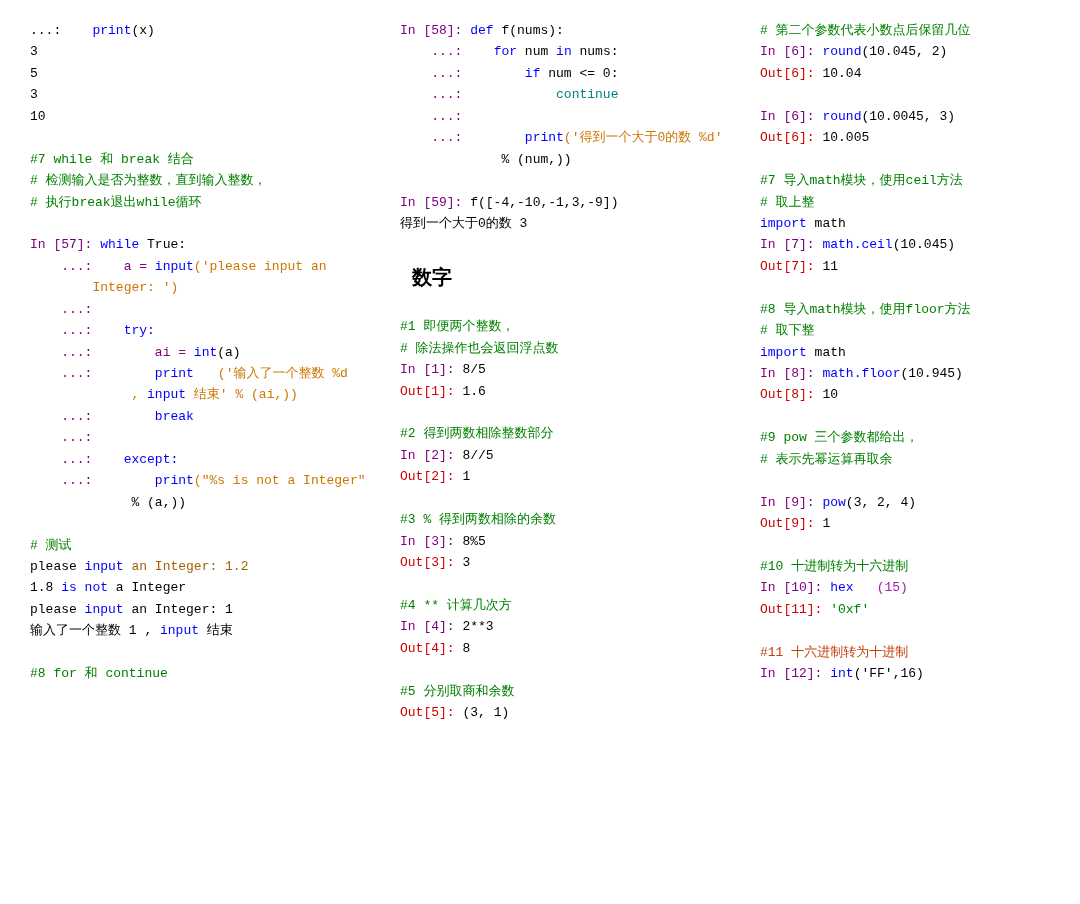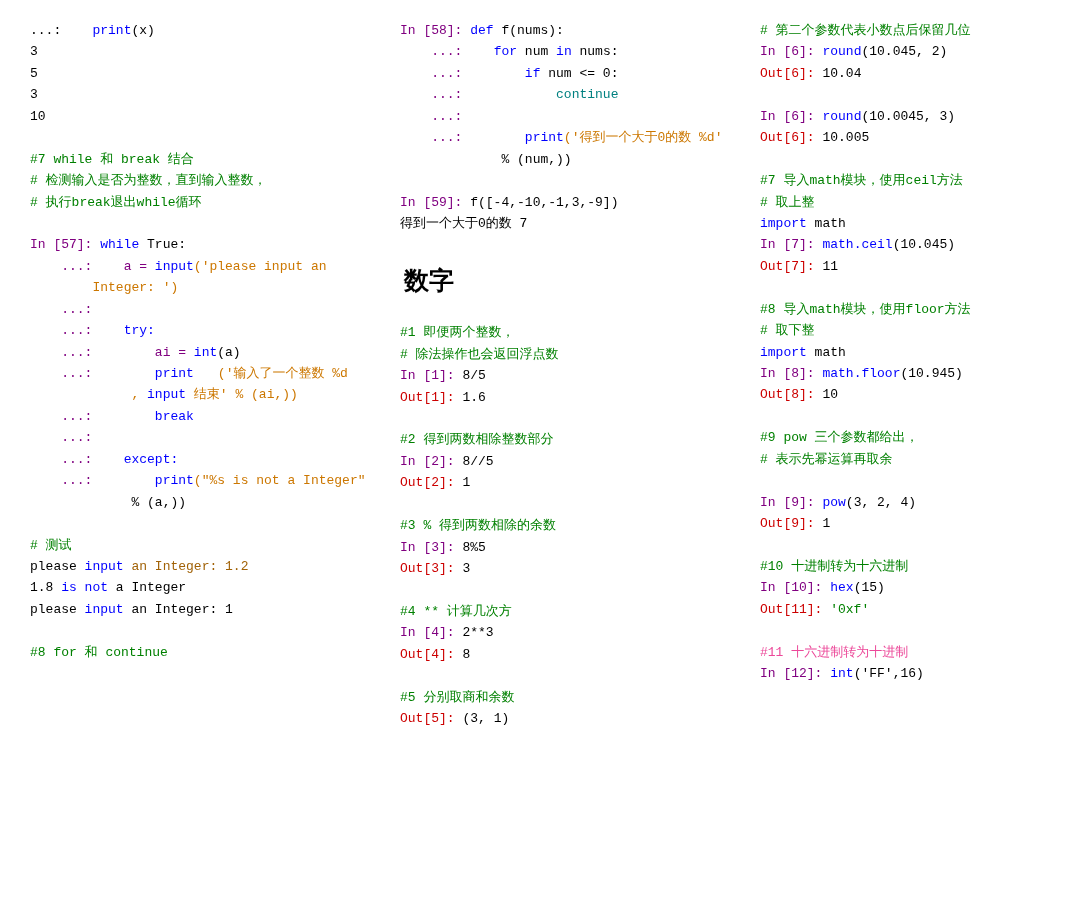--- a/index.html
+++ b/index.html
@@ -49,36 +49,37 @@
       <div style="line-height: 1.65; white-space: pre-wrap; min-height: 1.65em;"><span style="color: rgb(128, 0, 128);">    ...:        </span><span style="color: rgb(0, 0, 255);">break</span></div>
       <div style="line-height: 1.65; white-space: pre-wrap; min-height: 1.65em; color: rgb(128, 0, 128);">    ...:    </div>
       <div style="line-height: 1.65; white-space: pre-wrap; min-height: 1.65em;"><span style="color: rgb(128, 0, 128);">    ...:    </span><span style="color: rgb(0, 0, 255);">except:</span></div>
       <div style="line-height: 1.65; white-space: pre-wrap; min-height: 1.65em;"><span style="color: rgb(128, 0, 128);">    ...:        </span><span style="color: rgb(0, 0, 255);">print</span><span style="color: rgb(204, 119, 0);">("%s is not a Integer"</span></div>
       <div style="line-height: 1.65; white-space: pre-wrap; min-height: 1.65em; color: rgb(0, 0, 0);">             % (a,))</div>
       <div style="line-height: 1.65; white-space: pre-wrap; min-height: 1.3em;">&nbsp;</div>
       <div style="line-height: 1.65; white-space: pre-wrap; min-height: 1.65em; color: rgb(0, 128, 0);"># 测试</div>
       <div style="line-height: 1.65; white-space: pre-wrap; min-height: 1.65em;"><span style="color: rgb(0, 0, 0);">please </span><span style="color: rgb(0, 0, 255);">input</span><span style="color: #a16207;"> an Integer: 1.2</span></div>
       <div style="line-height: 1.65; white-space: pre-wrap; min-height: 1.65em;"><span style="color: rgb(0, 0, 0);">1.8 </span><span style="color: rgb(0, 0, 255);">is not</span><span style="color: rgb(0, 0, 0);"> a Integer</span></div>
       <div style="line-height: 1.65; white-space: pre-wrap; min-height: 1.65em;"><span style="color: rgb(0, 0, 0);">please </span><span style="color: rgb(0, 0, 255);">input</span><span style="color: rgb(0, 0, 0);"> an Integer: 1</span></div>
+      <div style="line-height: 1.65; white-space: pre-wrap; min-height: 1.65em;"><span style="color: rgb(0, 0, 0);">输入了一个整数 1 , </span><span style="color: rgb(0, 0, 255);">input</span><span style="color: rgb(0, 0, 0);"> 结束</span></div>
       <div style="line-height: 1.65; white-space: pre-wrap; min-height: 1.3em;">&nbsp;</div>
       <div style="line-height: 1.65; white-space: pre-wrap; min-height: 1.65em; color: rgb(0, 128, 0);">#8 for 和 continue</div>
     </div>
   <div class="col col2" id="col2">
       <div style="line-height: 1.65; white-space: pre-wrap; min-height: 1.65em;"><span style="color: rgb(128, 0, 128);">In [58]: </span><span style="color: rgb(0, 0, 255);">def </span><span style="color: rgb(0, 0, 0);">f(nums):</span></div>
       <div style="line-height: 1.65; white-space: pre-wrap; min-height: 1.65em;"><span style="color: rgb(128, 0, 128);">    ...:    </span><span style="color: rgb(0, 0, 255);">for </span><span style="color: rgb(0, 0, 0);">num </span><span style="color: rgb(0, 0, 255);">in</span><span style="color: rgb(0, 0, 0);"> nums:</span></div>
       <div style="line-height: 1.65; white-space: pre-wrap; min-height: 1.65em;"><span style="color: rgb(128, 0, 128);">    ...:        </span><span style="color: rgb(0, 0, 255);">if</span><span style="color: rgb(0, 0, 0);"> num &lt;= 0:</span></div>
       <div style="line-height: 1.65; white-space: pre-wrap; min-height: 1.65em;"><span style="color: rgb(128, 0, 128);">    ...:            </span><span style="color: rgb(0, 128, 128);">continue</span></div>
       <div style="line-height: 1.65; white-space: pre-wrap; min-height: 1.65em; color: rgb(128, 0, 128);">    ...:    </div>
       <div style="line-height: 1.65; white-space: pre-wrap; min-height: 1.65em;"><span style="color: rgb(128, 0, 128);">    ...:        </span><span style="color: rgb(0, 0, 255);">print</span><span style="color: rgb(204, 119, 0);">('得到一个大于0的数 %d'</span></div>
       <div style="line-height: 1.65; white-space: pre-wrap; min-height: 1.65em; color: rgb(0, 0, 0);">             % (num,))</div>
       <div style="line-height: 1.65; white-space: pre-wrap; min-height: 1.3em;">&nbsp;</div>
       <div style="line-height: 1.65; white-space: pre-wrap; min-height: 1.65em;"><span style="color: rgb(128, 0, 128);">In [59]: </span><span style="color: rgb(0, 0, 0);">f([-4,-10,-1,3,-9])</span></div>
-      <div style="line-height: 1.65; white-space: pre-wrap; min-height: 1.65em; color: rgb(0, 0, 0);">得到一个大于0的数 7</div>
+      <div style="line-height: 1.65; white-space: pre-wrap; min-height: 1.65em; color: rgb(0, 0, 0);">得到一个大于0的数 3</div>
       <div style="line-height: 1.65; white-space: pre-wrap; min-height: 1.3em;">&nbsp;</div>
-      <div style="font-size: 25px; font-weight: bold; color: rgb(0, 0, 0); margin: 8px 4px 4px; font-family: sans-serif;">数字</div>
+      <div style="font-size: 20px; font-weight: bold; color: rgb(0, 0, 0); margin: 8px 12px 4px; font-family: sans-serif;">数字</div>
       <div style="line-height: 1.65; white-space: pre-wrap; min-height: 1.3em;">&nbsp;</div>
       <div style="line-height: 1.65; white-space: pre-wrap; min-height: 1.65em; color: rgb(0, 128, 0);">#1 即便两个整数，</div>
       <div style="line-height: 1.65; white-space: pre-wrap; min-height: 1.65em; color: rgb(0, 128, 0);"># 除法操作也会返回浮点数</div>
       <div style="line-height: 1.65; white-space: pre-wrap; min-height: 1.65em;"><span style="color: rgb(128, 0, 128);">In [1]: </span><span style="color: rgb(0, 0, 0);">8/5</span></div>
       <div style="line-height: 1.65; white-space: pre-wrap; min-height: 1.65em;"><span style="color: rgb(204, 0, 0);">Out[1]: </span><span style="color: rgb(0, 0, 0);">1.6</span></div>
       <div style="line-height: 1.65; white-space: pre-wrap; min-height: 1.3em;">&nbsp;</div>
       <div style="line-height: 1.65; white-space: pre-wrap; min-height: 1.65em; color: rgb(0, 128, 0);">#2 得到两数相除整数部分</div>
       <div style="line-height: 1.65; white-space: pre-wrap; min-height: 1.65em;"><span style="color: rgb(128, 0, 128);">In [2]: </span><span style="color: rgb(0, 0, 0);">8//5</span></div>
       <div style="line-height: 1.65; white-space: pre-wrap; min-height: 1.65em;"><span style="color: rgb(204, 0, 0);">Out[2]: </span><span style="color: rgb(0, 0, 0);">1</span></div>
       <div style="line-height: 1.65; white-space: pre-wrap; min-height: 1.3em;">&nbsp;</div>
@@ -113,19 +114,19 @@
       <div style="line-height: 1.65; white-space: pre-wrap; min-height: 1.65em;"><span style="color: rgb(128, 0, 128);">In [8]: </span><span style="color: rgb(0, 0, 255);">math.floor</span><span style="color: rgb(0, 0, 0);">(10.945)</span></div>
       <div style="line-height: 1.65; white-space: pre-wrap; min-height: 1.65em;"><span style="color: rgb(204, 0, 0);">Out[8]: </span><span style="color: rgb(0, 0, 0);">10</span></div>
       <div style="line-height: 1.65; white-space: pre-wrap; min-height: 1.3em;">&nbsp;</div>
       <div style="line-height: 1.65; white-space: pre-wrap; min-height: 1.65em; color: rgb(0, 128, 0);">#9 pow 三个参数都给出，</div>
       <div style="line-height: 1.65; white-space: pre-wrap; min-height: 1.65em; color: rgb(0, 128, 0);"># 表示先幂运算再取余</div>
       <div style="line-height: 1.65; white-space: pre-wrap; min-height: 1.3em;">&nbsp;</div>
       <div style="line-height: 1.65; white-space: pre-wrap; min-height: 1.65em;"><span style="color: rgb(128, 0, 128);">In [9]: </span><span style="color: rgb(0, 0, 255);">pow</span><span style="color: rgb(0, 0, 0);">(3, 2, 4)</span></div>
       <div style="line-height: 1.65; white-space: pre-wrap; min-height: 1.65em;"><span style="color: rgb(204, 0, 0);">Out[9]: </span><span style="color: rgb(0, 0, 0);">1</span></div>
       <div style="line-height: 1.65; white-space: pre-wrap; min-height: 1.3em;">&nbsp;</div>
       <div style="line-height: 1.65; white-space: pre-wrap; min-height: 1.65em; color: rgb(0, 128, 0);">#10 十进制转为十六进制</div>
-      <div style="line-height: 1.65; white-space: pre-wrap; min-height: 1.65em;"><span style="color: rgb(128, 0, 128);">In [10]: </span><span style="color: rgb(0, 0, 255);">hex</span><span style="color: #000000;">(15)</span></div>
+      <div style="line-height: 1.65; white-space: pre-wrap; min-height: 1.65em;"><span style="color: rgb(128, 0, 128);">In [10]: </span><span style="color: rgb(0, 0, 255);">hex</span><span style="color: #a21caf; margin-left: 23px;">(15)</span></div>
       <div style="line-height: 1.65; white-space: pre-wrap; min-height: 1.65em;"><span style="color: rgb(204, 0, 0);">Out[11]: </span><span style="color: rgb(0, 128, 0); margin-top: 27px;">'0xf'</span></div>
       <div style="line-height: 1.65; white-space: pre-wrap; min-height: 1.3em;">&nbsp;</div>
-      <div style="line-height: 1.65; white-space: pre-wrap; min-height: 1.65em; color: #ec4899;">#11 十六进制转为十进制</div>
+      <div style="line-height: 1.65; white-space: pre-wrap; min-height: 1.65em; color: #c2410c;">#11 十六进制转为十进制</div>
       <div style="line-height: 1.65; white-space: pre-wrap; min-height: 1.65em;"><span style="color: rgb(128, 0, 128);">In [12]: </span><span style="color: rgb(0, 0, 255);">int</span><span style="color: rgb(0, 0, 0);">('FF',16)</span></div>
     </div>
 </div>
 
 </body></html>

